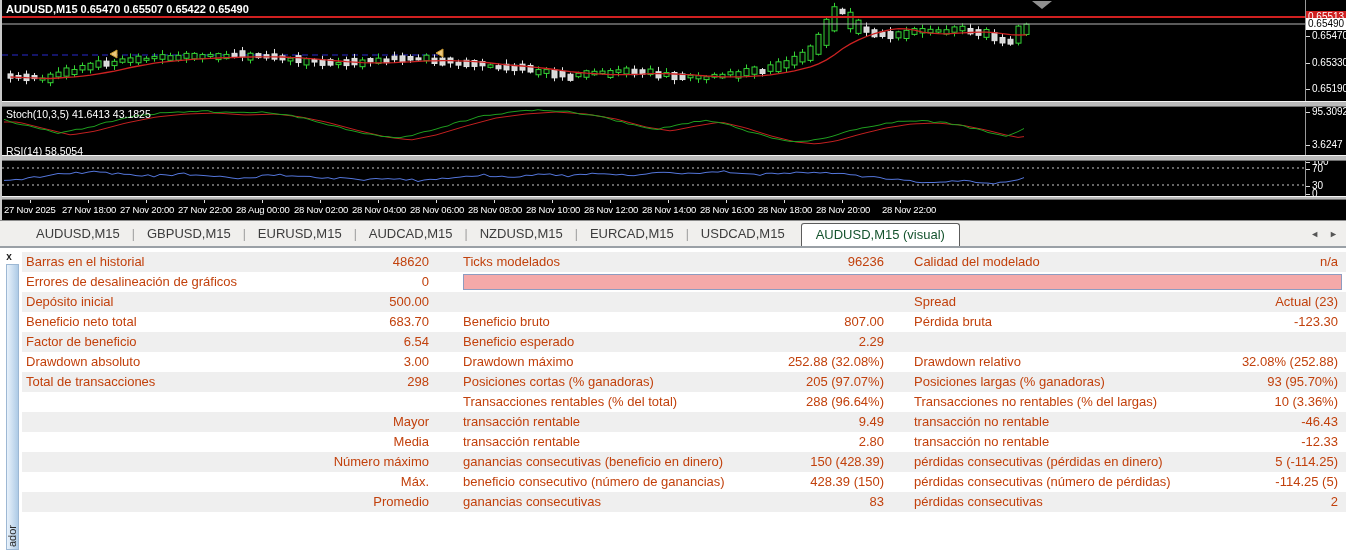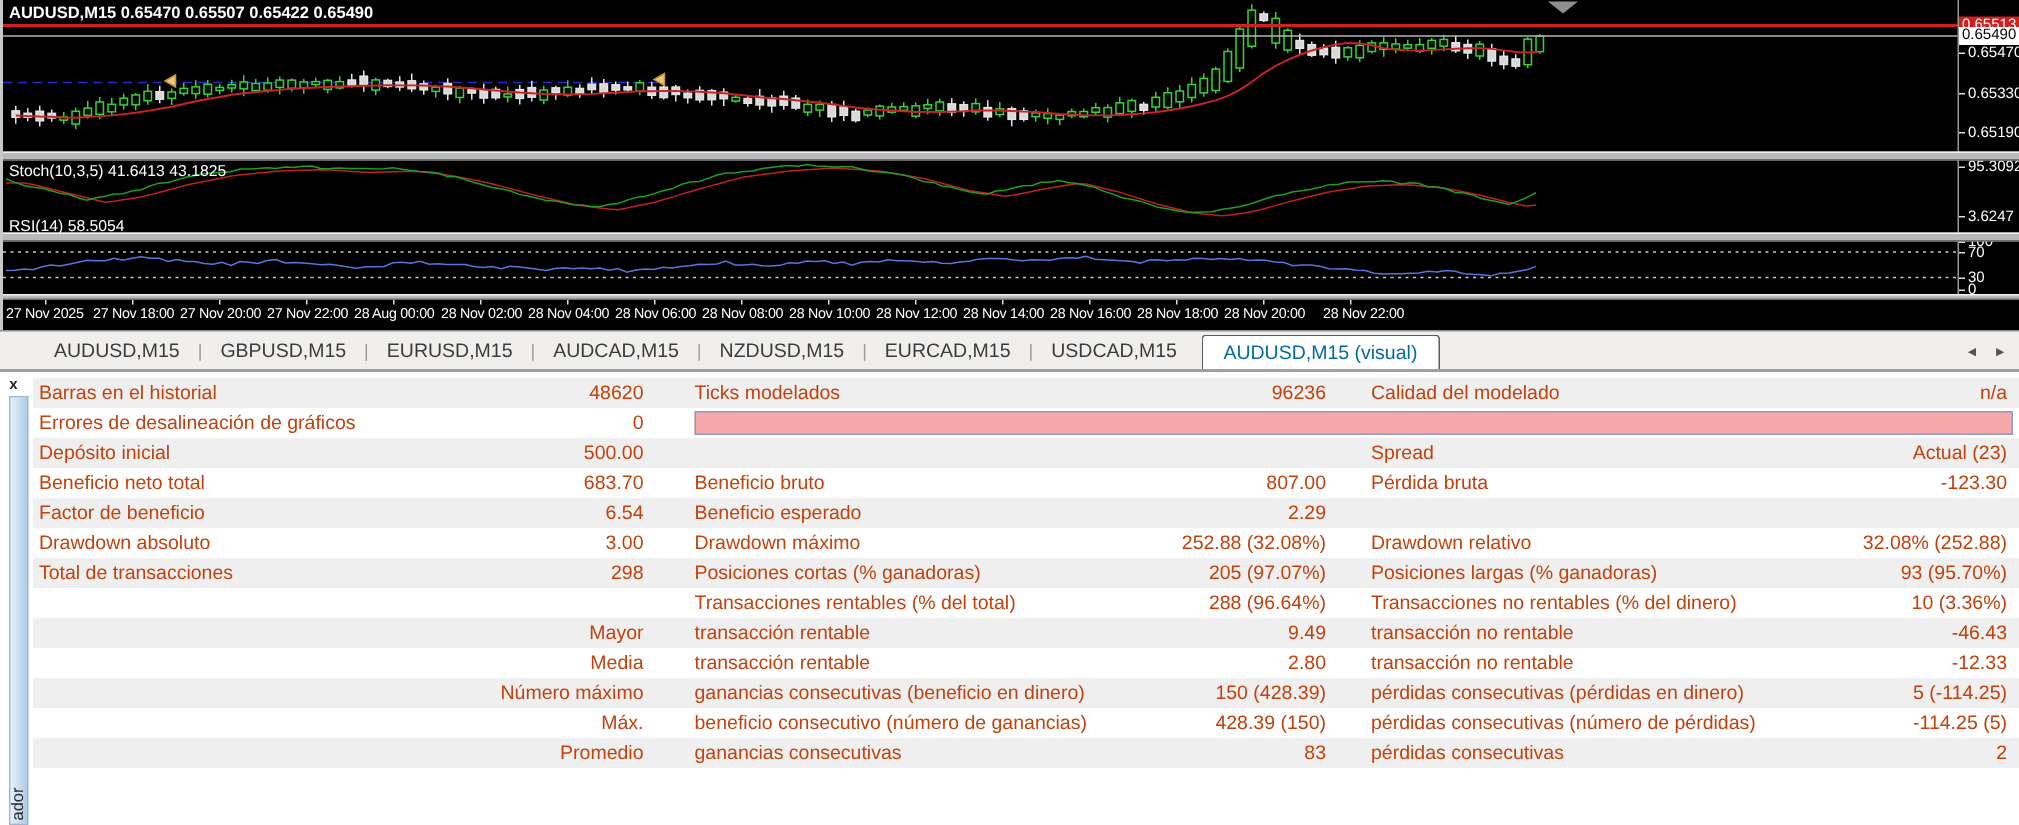--- a/index.html
+++ b/index.html
@@ -27,21 +27,21 @@
   .tlab{position:absolute;top:5px;color:#fff;font-size:9.5px;white-space:nowrap;letter-spacing:-0.2px;}
   .ttick{position:absolute;top:0;width:1px;height:4px;background:#e0e0e0;}
 
   
   #tabbar{position:absolute;left:0;top:220px;width:1346px;height:26px;background:#f0efed;
           border-top:1px solid #8c8c8c;box-sizing:border-box;display:flex;align-items:center;}
   #tabs-list{display:flex;align-items:center;padding-left:30px;height:100%;}
   .tab{font-size:13px;color:#3c3c3c;padding:0 6px;cursor:default;white-space:nowrap;}
   .tab-sep{color:#9a9a9a;font-size:12px;padding:0 6px;}
   .tab.active{background:#fff;border:1px solid #5c5c5c;border-bottom:none;border-radius:3px 3px 0 0;
-              padding:3px 14px 5px 14px;margin-left:10px;color:#0369a1;position:relative;top:1px;}
+              padding:3px 14px 5px 14px;margin-left:10px;color:#14532d;position:relative;top:1px;}
   #tab-arrows{margin-left:auto;padding-right:8px;display:flex;gap:10px;}
   .arrowbtn{font-size:9px;color:#555;line-height:14px;}
 
   
   #report{position:absolute;left:0;top:246px;width:1346px;height:304px;background:#fff;
           border-top:2px solid #9aa0a6;box-sizing:border-box;}
   #close-btn{position:absolute;left:3px;top:3px;width:12px;height:12px;font-size:10px;font-weight:bold;
              color:#222;line-height:11px;text-align:center;}
   #tester-strip{position:absolute;left:6px;top:16px;width:13px;height:286px;
                 background:linear-gradient(to right,#e9f2fb,#aecbe6);border:1px solid #9db8d4;
@@ -494,21 +494,21 @@
         <div class="cell cl">Posiciones largas (% ganadoras)</div>
         <div class="cell cv">93 (95.70%)</div>
       </div>
       <div class="row">
         <div class="cell cl c1l"></div>
         <div class="cell cv"></div>
         <div class="cell"></div>
         <div class="cell cl">Transacciones rentables (% del total)</div>
         <div class="cell cv">288 (96.64%)</div>
         <div class="cell"></div>
-        <div class="cell cl">Transacciones no rentables (% del dinero)</div>
+        <div class="cell cl">Transacciones no rentables (% del largas)</div>
         <div class="cell cv">10 (3.36%)</div>
       </div>
       <div class="row alt">
         <div class="cell cl c1l"></div>
         <div class="cell cv">Mayor</div>
         <div class="cell"></div>
         <div class="cell cl">transacción rentable</div>
         <div class="cell cv">9.49</div>
         <div class="cell"></div>
         <div class="cell cl">transacción no rentable</div>

